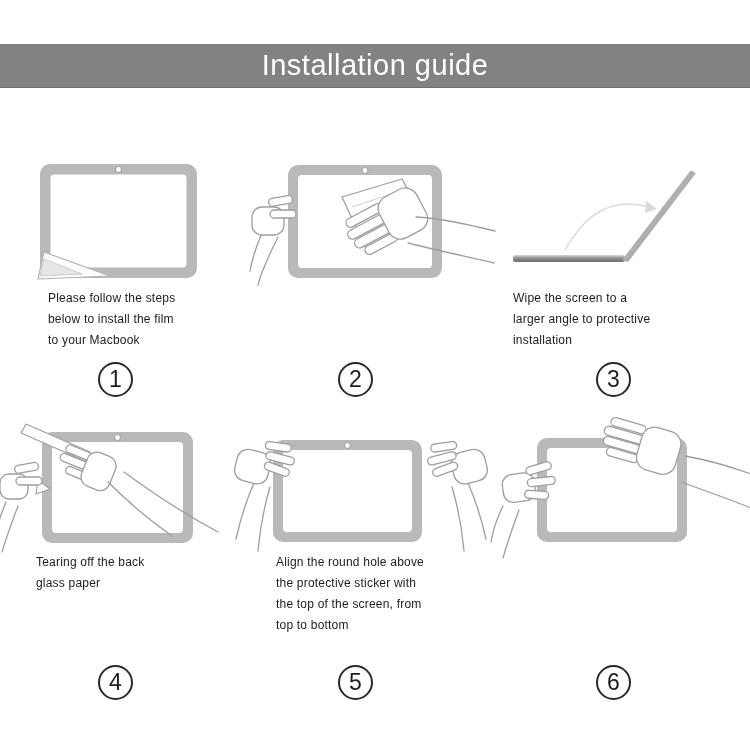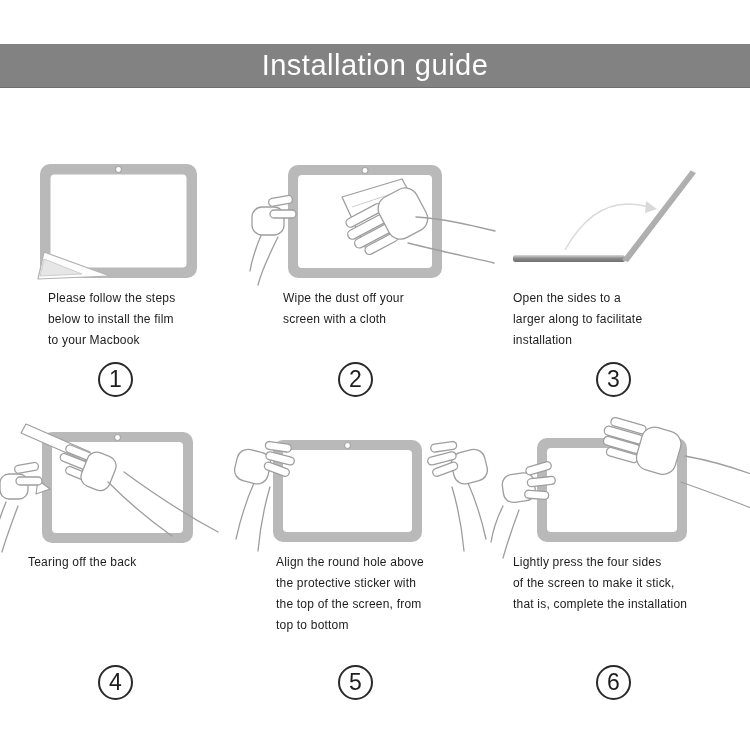--- a/index.html
+++ b/index.html
@@ -179,43 +179,35 @@
       <rect x="32" y="61" width="28" height="8" rx="4" transform="rotate(-6 32 61)"></rect>
       <rect x="30" y="72" width="24" height="8" rx="4" transform="rotate(4 30 72)"></rect>
     </g>
   </svg>
 
   <div class="caption" style="left:48px;top:288px">
     <div>Please follow the steps</div>
     <div>below to install the film</div>
     <div>to your Macbook</div>
   </div>
-  <div class="caption" style="left:283px;top:288px">
-    <div>Wipe the dust off your</div>
-    <div>screen with a cloth</div>
-  </div>
   <div class="caption" style="left:513px;top:288px">
-    <div>Open the sides to a</div>
-    <div>larger along to facilitate</div>
+    <div>Wipe the screen to a</div>
+    <div>larger angle to protective</div>
     <div>installation</div>
   </div>
 
-  <div class="caption" style="left:28px;top:552px">
+  <div class="caption" style="left:36px;top:552px">
     <div>Tearing off the back</div>
+    <div>glass paper</div>
   </div>
   <div class="caption" style="left:276px;top:552px">
     <div>Align the round hole above</div>
     <div>the protective sticker with</div>
     <div>the top of the screen, from</div>
     <div>top to bottom</div>
-  </div>
-  <div class="caption" style="left:513px;top:552px">
-    <div>Lightly press the four sides</div>
-    <div>of the screen to make it stick,</div>
-    <div>that is, complete the installation</div>
   </div>
 
   <div class="badge" style="left:98px;top:362px">1</div>
   <div class="badge" style="left:338px;top:362px">2</div>
   <div class="badge" style="left:596px;top:362px">3</div>
   <div class="badge" style="left:98px;top:665px">4</div>
   <div class="badge" style="left:338px;top:665px">5</div>
   <div class="badge" style="left:596px;top:665px">6</div>
 
 </div>

